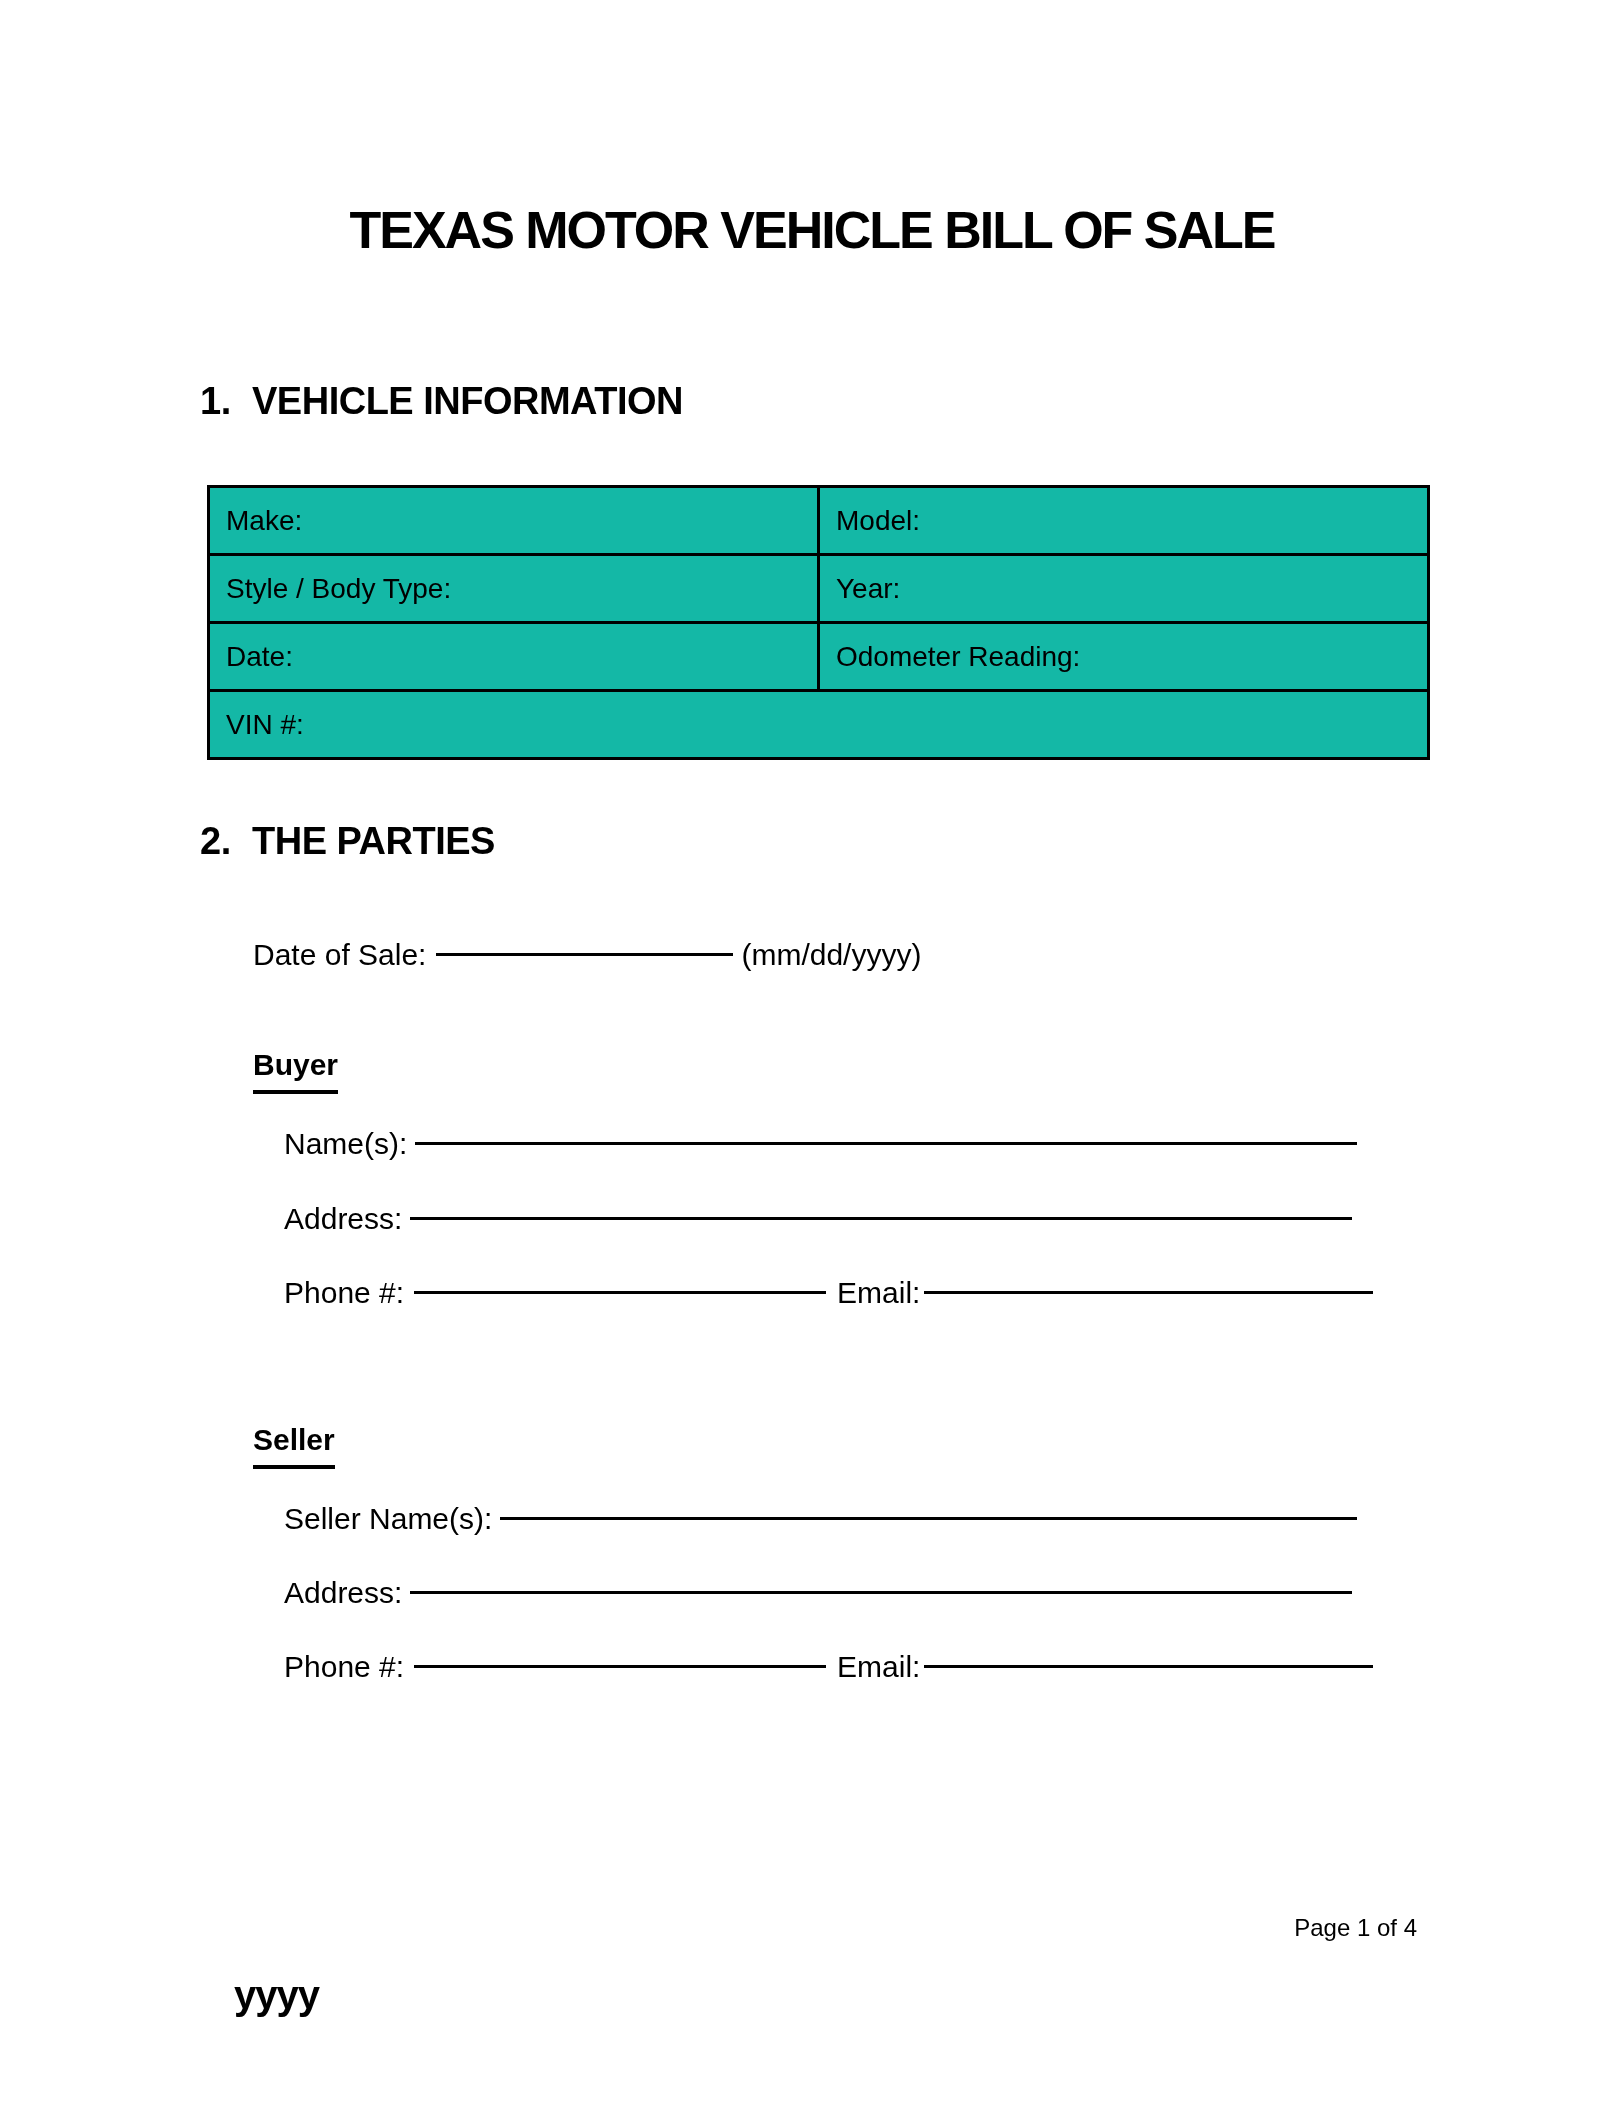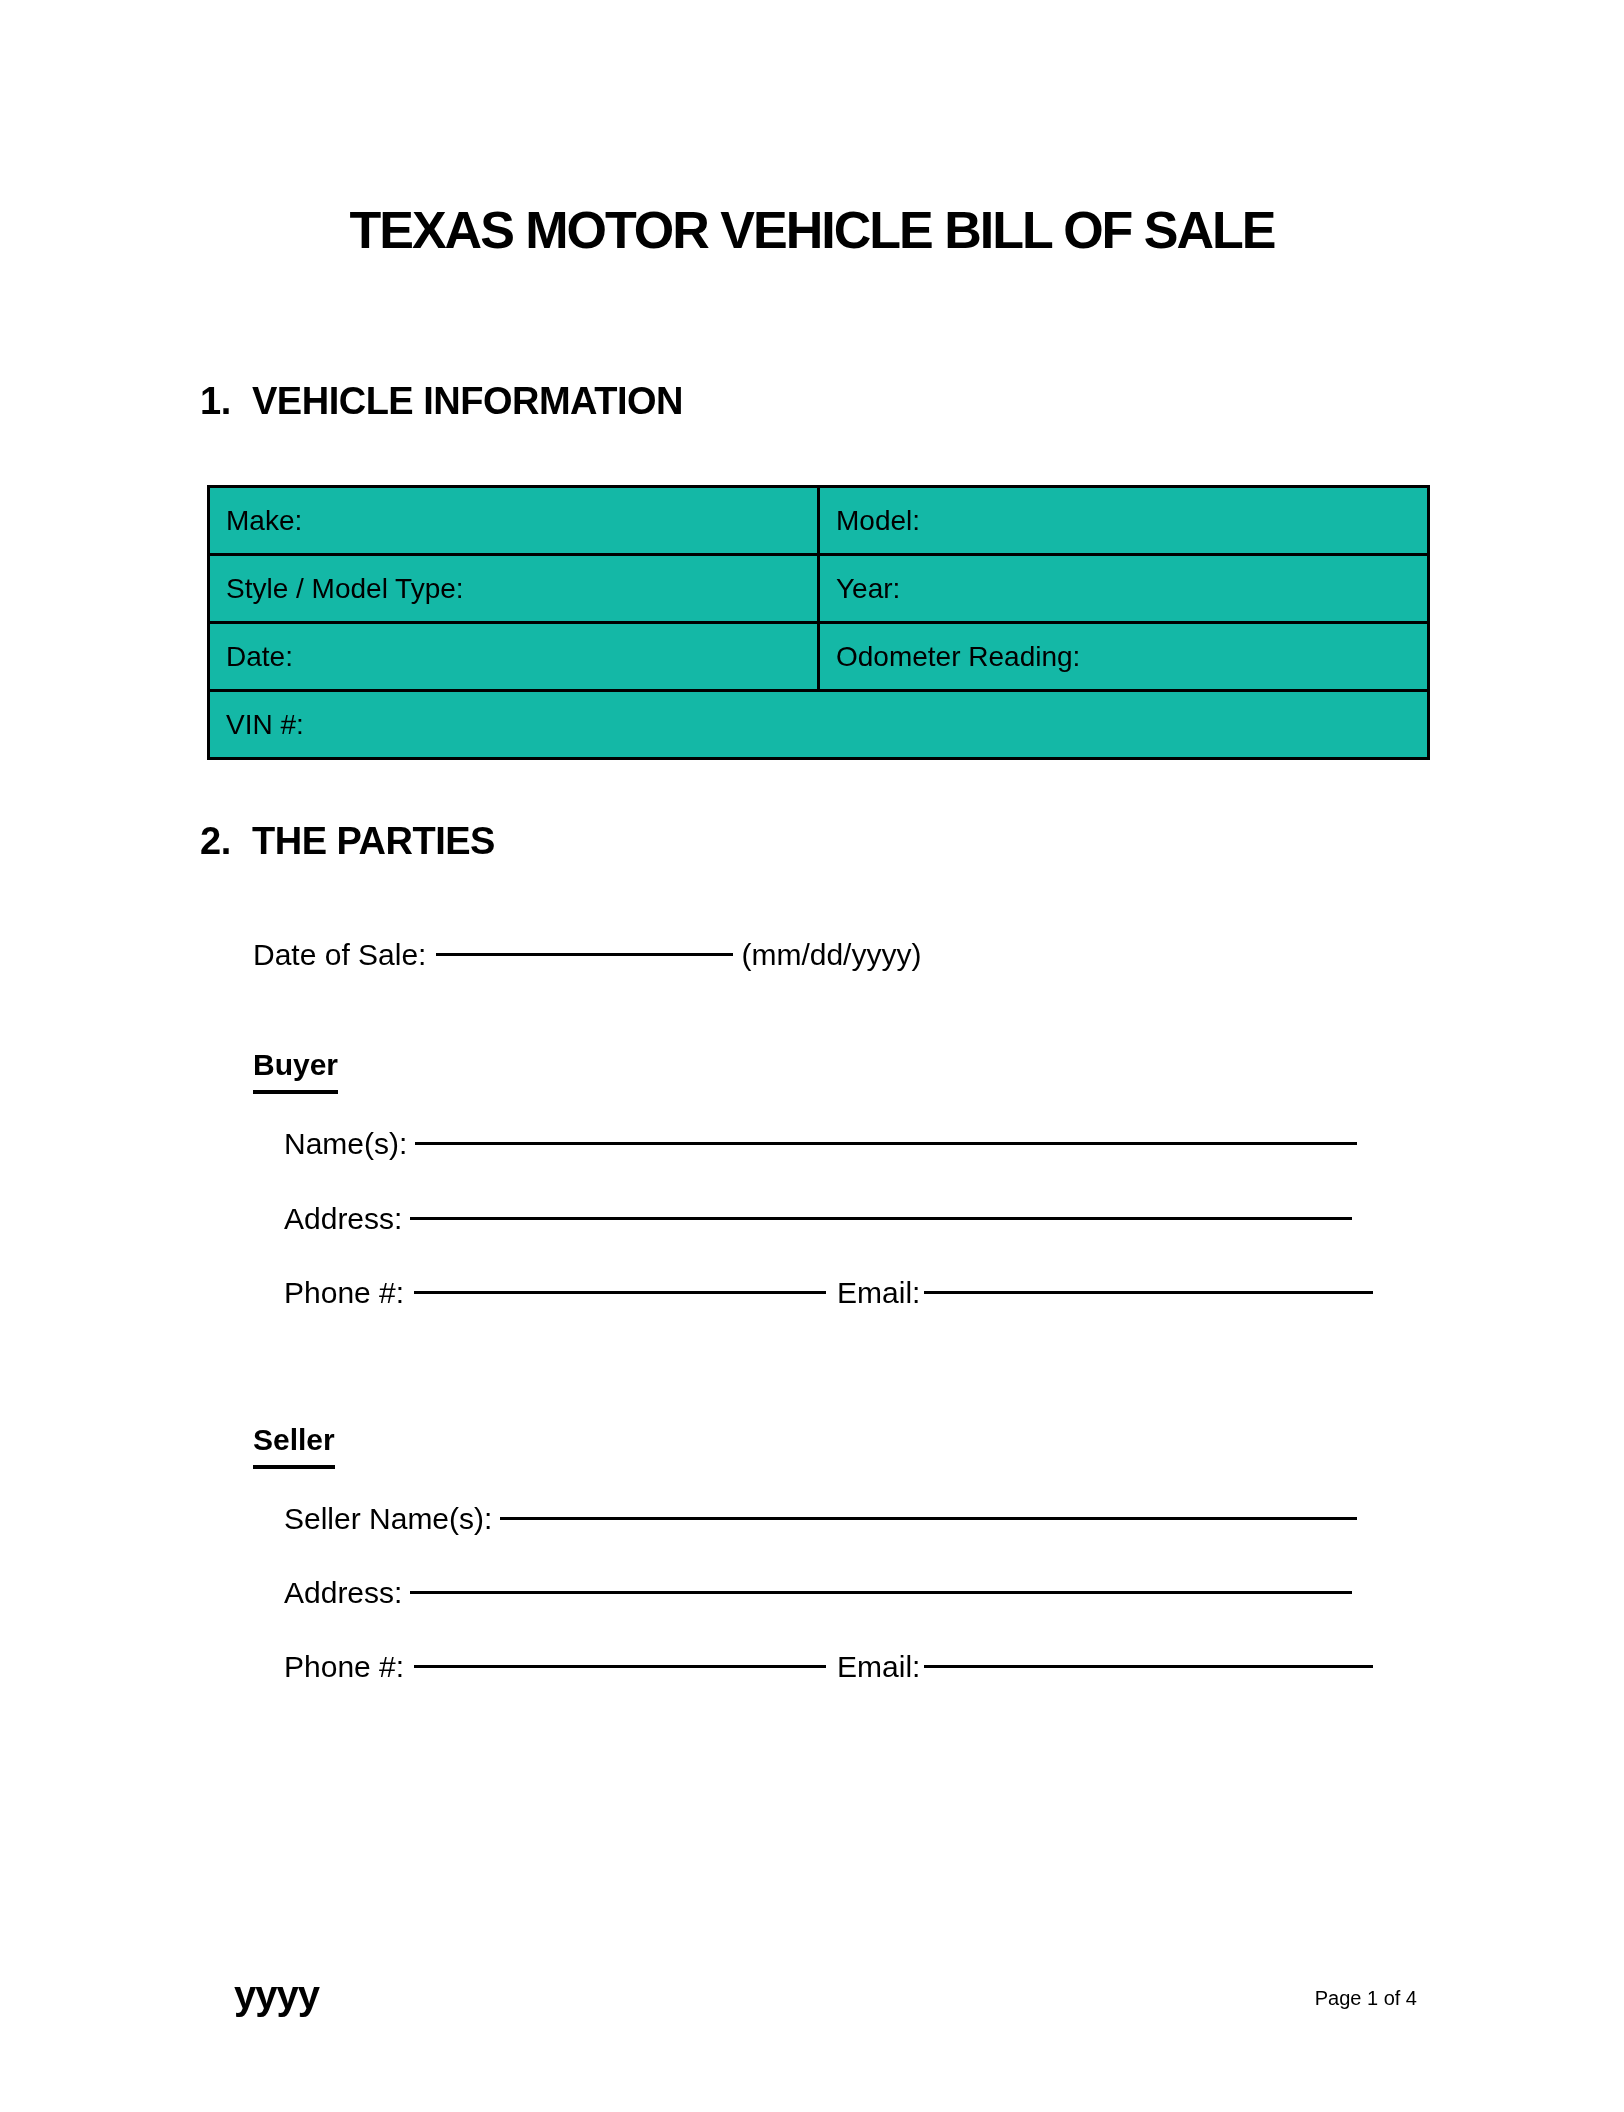--- a/index.html
+++ b/index.html
@@ -85,22 +85,22 @@
   }
   #buyer-heading  { top:1050px; }
   #seller-heading { top:1425px; }
 
   
   .brand {
     position:absolute; left:234px; top:1975px;
     font-size:40px; font-weight:bold; letter-spacing:-1px; line-height:1;
   }
   .page-num {
-    position:absolute; right:207px; top:1988px;
-    font-size:20px; line-height:1;
+    position:absolute; right:207px; top:1916px;
+    font-size:24px; line-height:1;
   }
 </style>
 </head>
 <body>
 
 <div class="page">
 
   <div class="doc-title">TEXAS MOTOR VEHICLE BILL OF SALE</div>
 
   <div class="sec-heading" id="sec1">
@@ -113,21 +113,21 @@
         <tr>
       <td>
         <span>Make:</span>
       </td>
       <td>
         <span>Model:</span>
       </td>
     </tr>
     <tr>
       <td>
-        <span>Style / Model Type:</span>
+        <span>Style / Body Type:</span>
       </td>
       <td>
         <span>Year:</span>
       </td>
     </tr>
     <tr>
       <td>
         <span>Date:</span>
       </td>
       <td>

